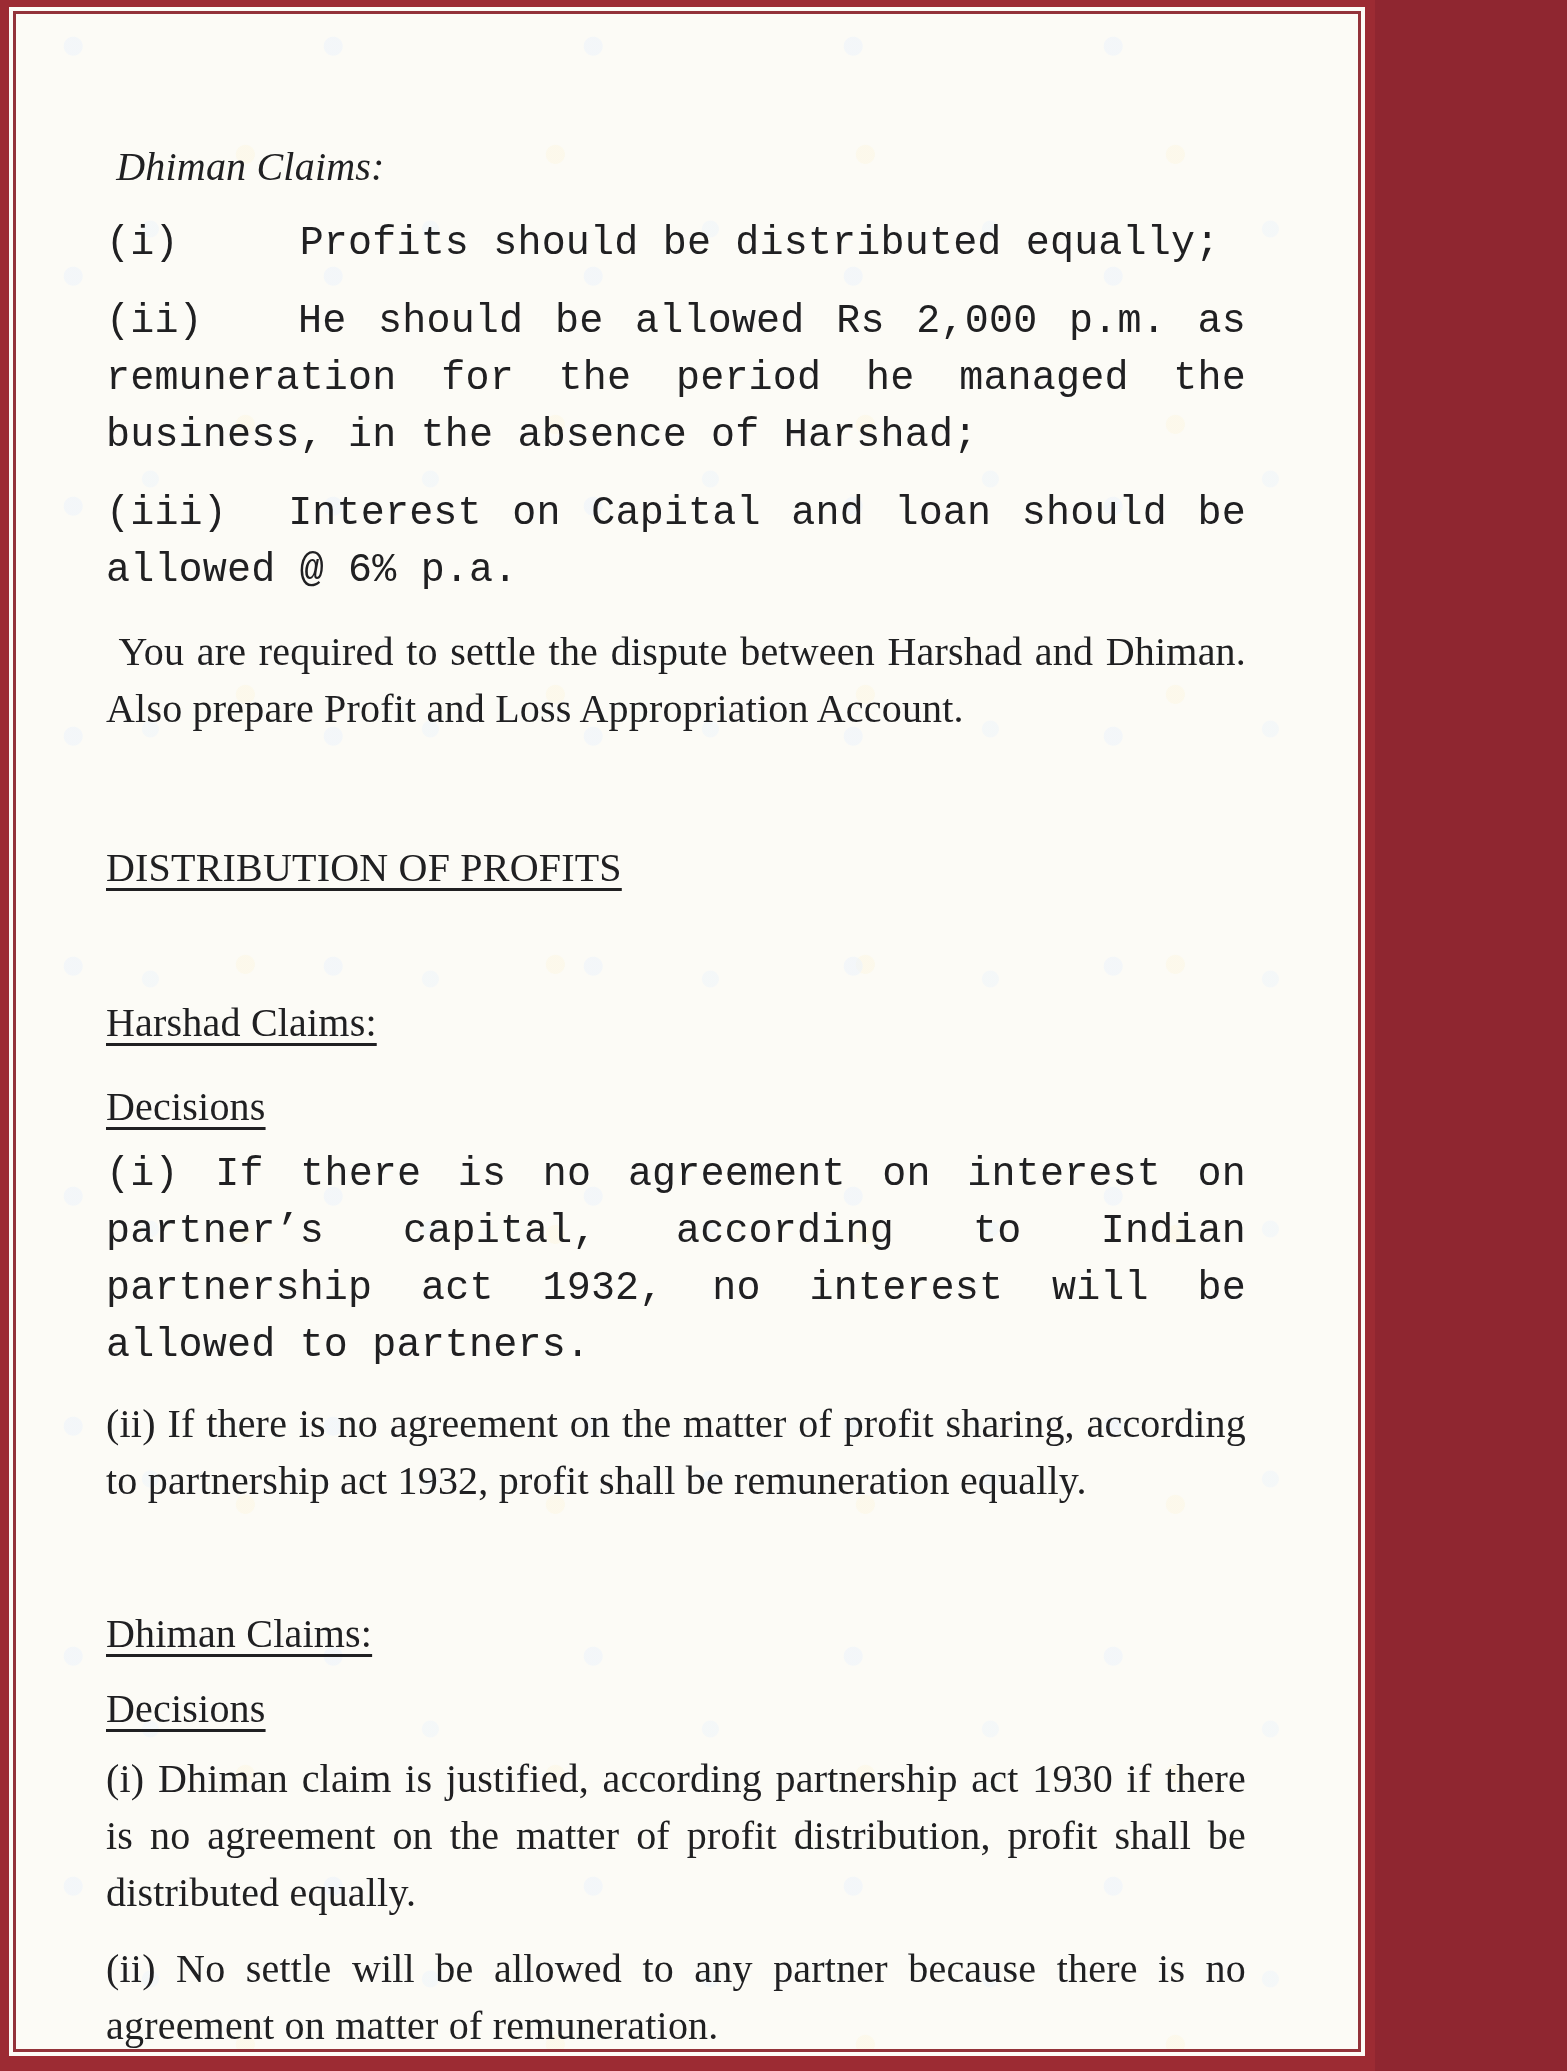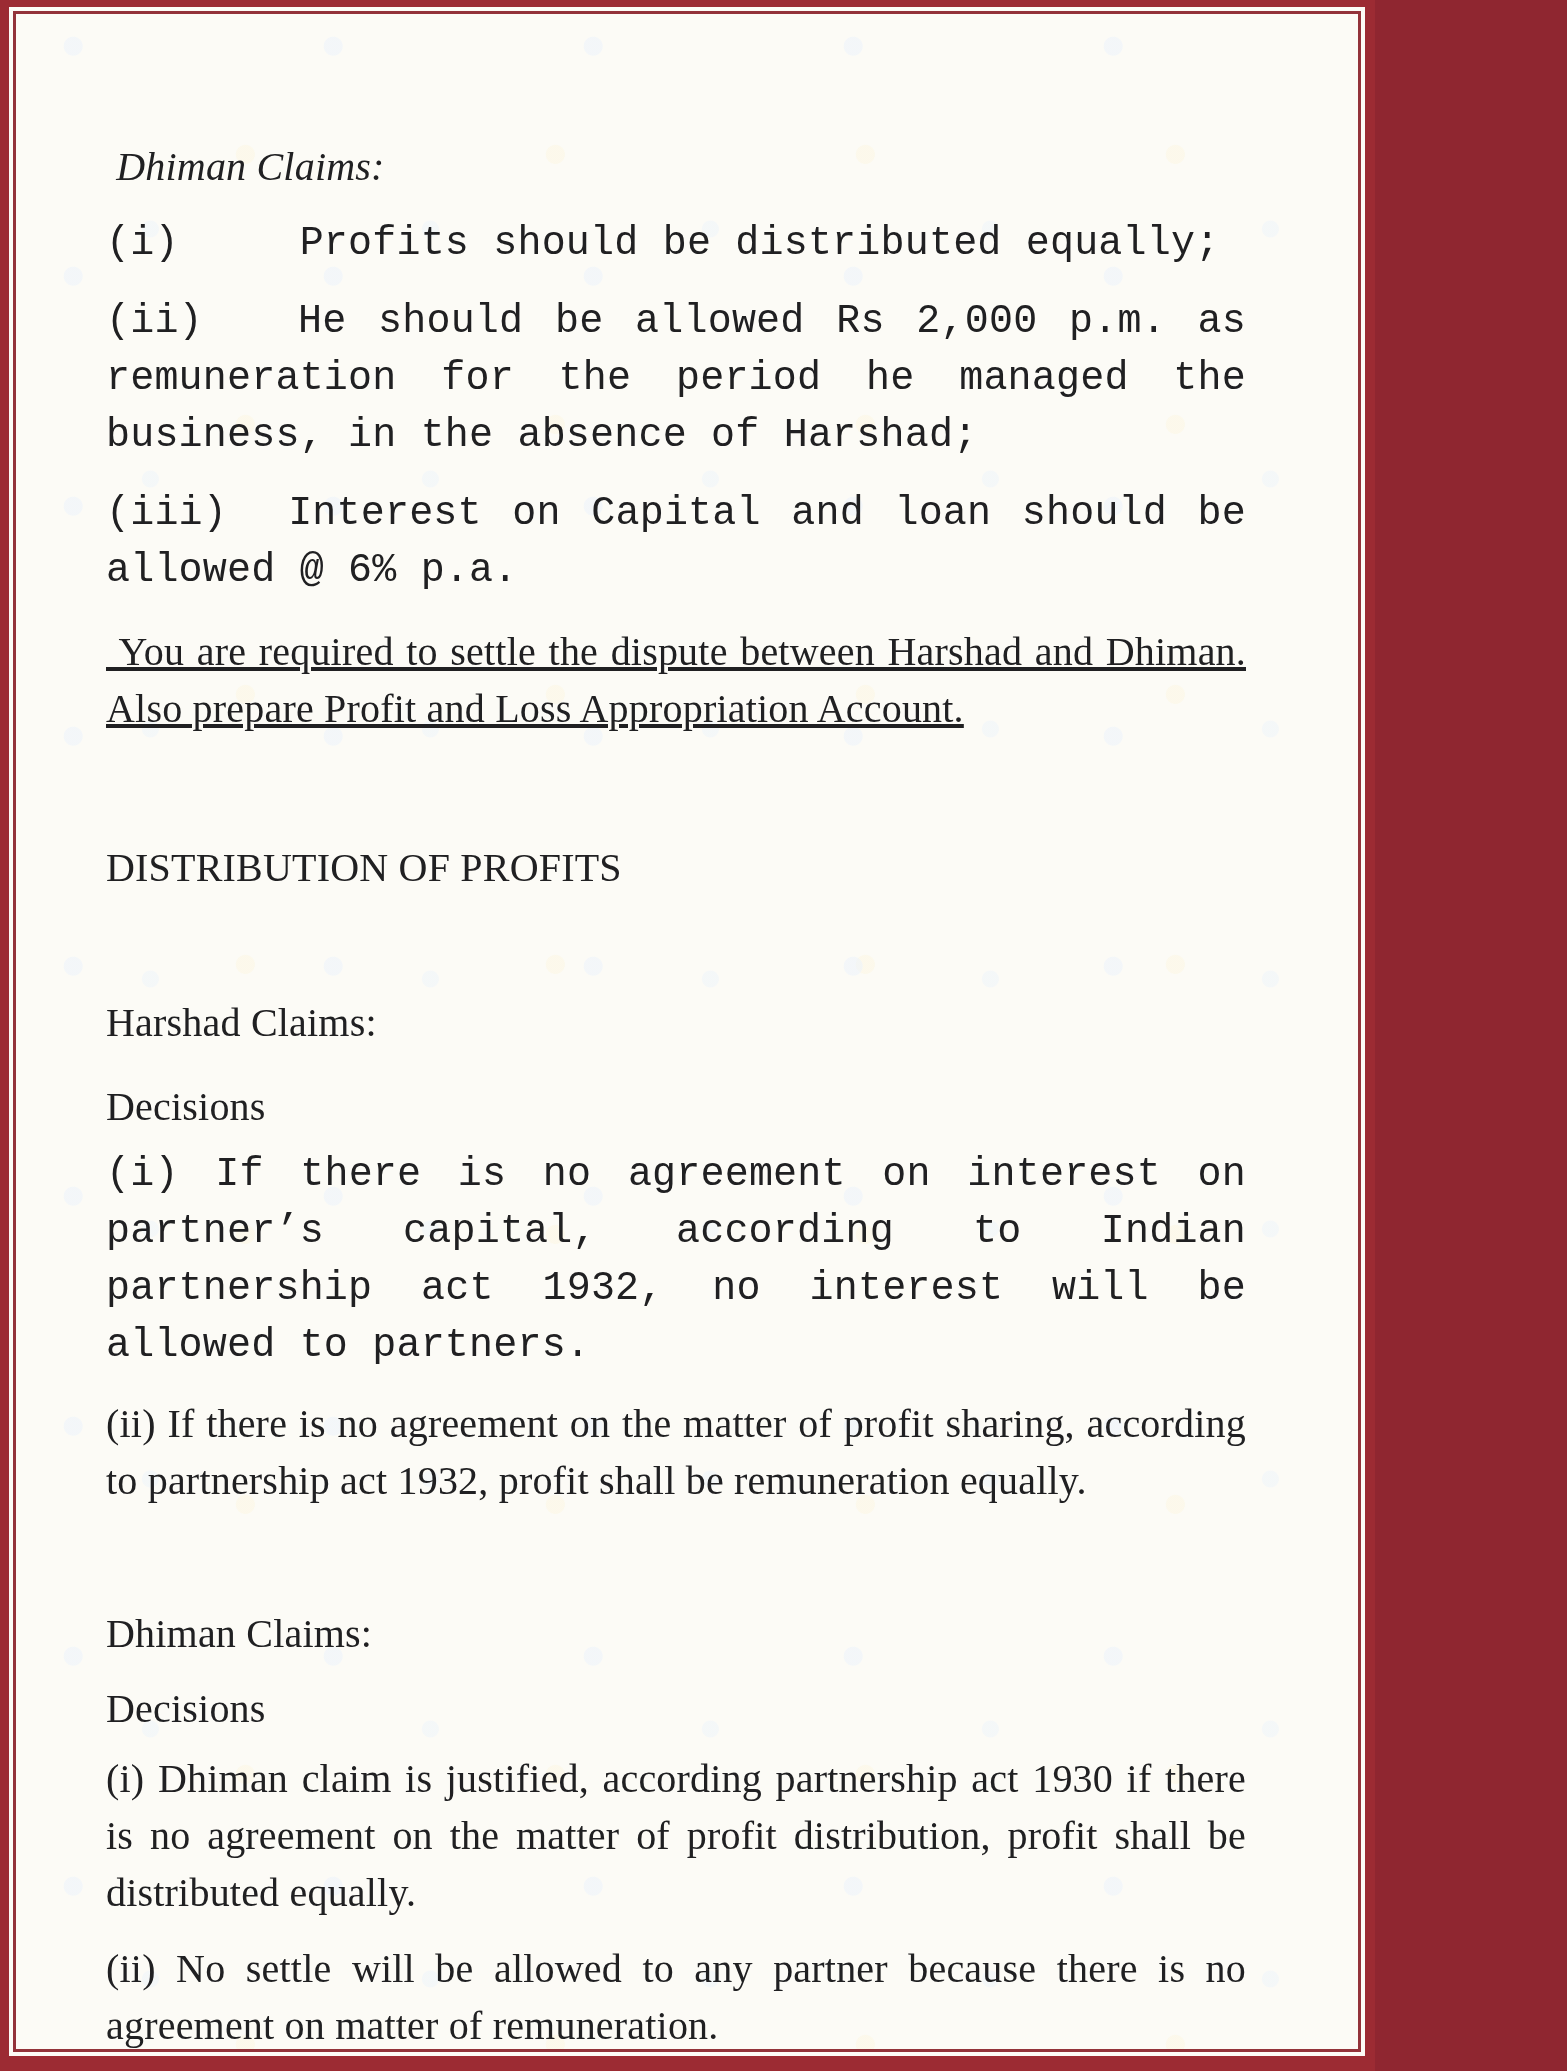--- a/index.html
+++ b/index.html
@@ -50,28 +50,29 @@
   .content p {
     margin: 0;
     font-size: 40px;
     line-height: 57px;
     text-align: justify;
     letter-spacing: 0.2px;
   }
   .italic    { font-style: italic; }
   .bold      { font-weight: bold; }
   .underlined {
+    text-decoration: underline;
     text-decoration-thickness: 3px;
     text-underline-offset: 7px;
   }
   
   .mb20  { margin-bottom: 20px !important; }
   .mb21  { margin-bottom: 21px !important; font-family: Liberation Mono, monospace; }
   .mb24  { margin-bottom: 24px !important; font-family: Liberation Mono, monospace; }
-  .mb102 { margin-bottom: 102px !important; text-decoration: underline; }
+  .mb102 { margin-bottom: 102px !important; }
   .mb17  { margin-bottom: 17px !important; }
   .mb98  { margin-bottom: 98px !important; }
   .mb27  { margin-bottom: 27px !important; }
   .mb11  { margin-bottom: 11px !important; }
   .mb96  { margin-bottom: 96px !important; }
   .mb18  { margin-bottom: 18px !important; }
   .mb13  { margin-bottom: 13px !important; }
   .mb19  { margin-bottom: 19px !important; }
 </style>
 </head>

